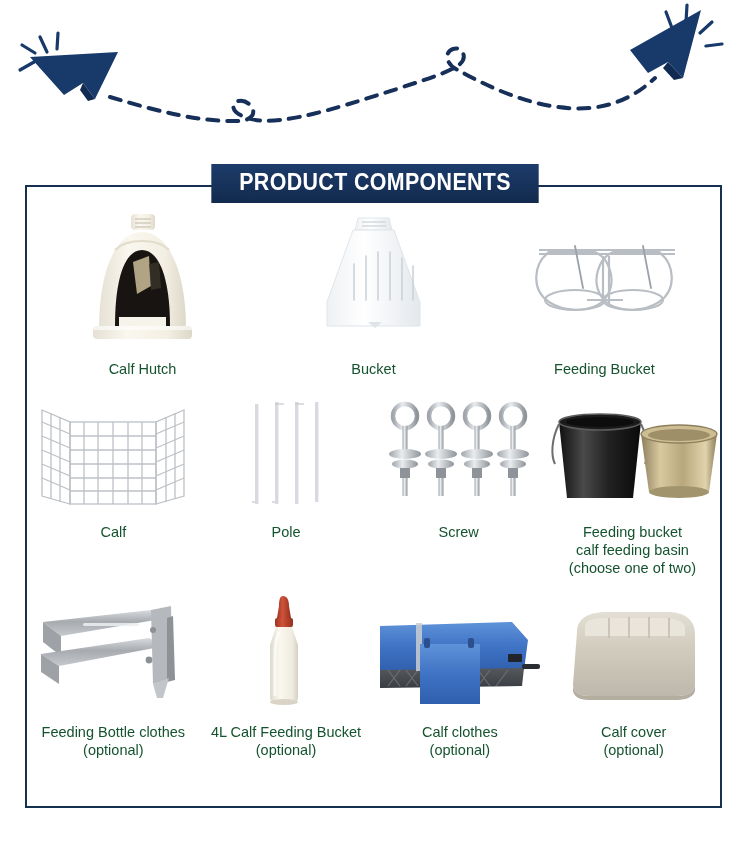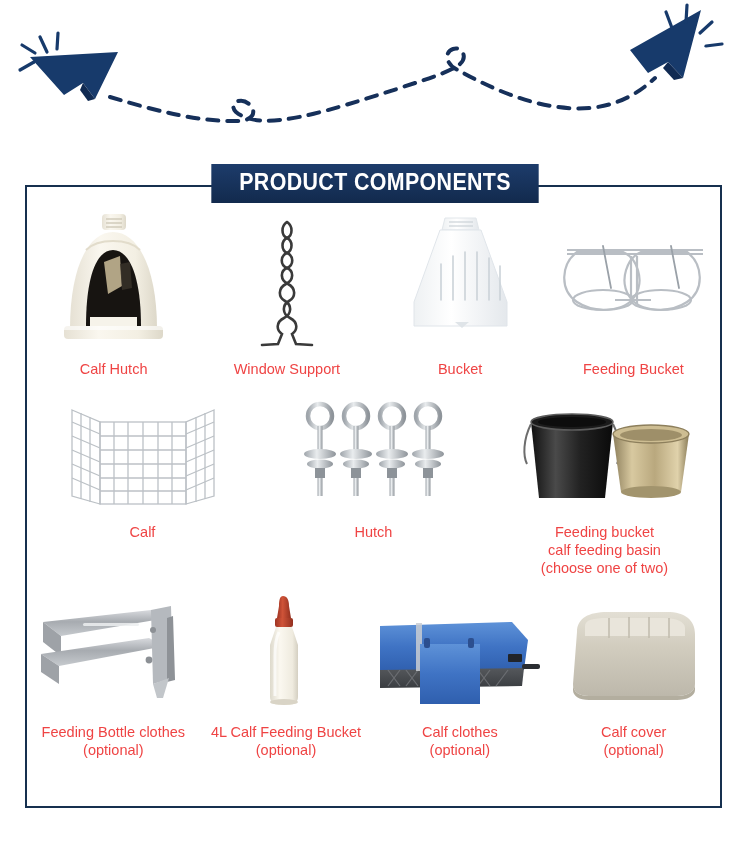--- a/index.html
+++ b/index.html
@@ -58,21 +58,21 @@
     display:flex;flex-direction:column;
     align-items:center;justify-content:flex-start;
   }
   .art{
     display:flex;align-items:flex-end;justify-content:center;
     width:100%;
   }
   .art svg{display:block;}
   .caption{
     text-align:center;
-    color:#ef4444;
+    color:#14532d;
     font-size:14.5px;
     line-height:1.25;
     margin-top:6px;
     white-space:pre-line;
     font-family:"Liberation Sans", sans-serif;
   }
   .r1 .art{height:150px;}
   .r2 .art{height:125px;}
   .r3 .art{height:125px;}
   .r1{margin-top:4px;}
@@ -151,37 +151,20 @@
             <path d="M74,60 L84,58 L86,84 L76,86 Z" fill="#3a332a" opacity=".8"></path>
             <rect x="44" y="113" width="47" height="10" fill="#f6f3ea"></rect>
             <rect x="18" y="122" width="99" height="13" rx="4" fill="url(#hutchG)"></rect>
             <rect x="18" y="122" width="99" height="4" fill="#ffffff" opacity=".6"></rect>
             <path d="M40,46 C52,34 82,34 94,46" fill="none" stroke="#e2dccb" stroke-width="2"></path>
           </svg>
         </div>
         <div class="caption">Calf Hutch</div>
       </div>
 
-      <div class="cell">
-        <div class="art">
-          <svg width="110" height="150" viewBox="0 0 110 150">
-            <g fill="none" stroke="#3a3a3a" stroke-width="2.6" stroke-linecap="round">
-              <path d="M55,18 C49,22 49,31 55,34 C61,37 61,46 55,49
-                       C48,52 48,61 55,64 C62,67 62,76 54,80
-                       C46,84 46,93 53,97 C60,101 60,110 52,114
-                       C44,118 44,126 50,130 L46,140 L30,141"></path>
-              <path d="M55,18 C61,22 61,31 55,34 C49,37 49,46 55,49
-                       C62,52 62,61 55,64 C48,67 48,76 56,80
-                       C64,84 64,93 57,97 C50,101 50,110 58,114
-                       C66,118 66,126 60,130 L64,140 L80,141"></path>
-            </g>
-          </svg>
-        </div>
-        <div class="caption">Window Support</div>
-      </div>
 
       <div class="cell">
         <div class="art">
           <svg width="135" height="150" viewBox="0 0 135 150">
             <defs>
               <linearGradient id="winG" x1="0" y1="0" x2="1" y2="0">
                 <stop offset="0" stop-color="#eef1f3"></stop>
                   <stop offset=".4" stop-color="#ffffff"></stop>
                 <stop offset="1" stop-color="#e4e8ec"></stop>
               </linearGradient>
@@ -269,20 +252,39 @@
                 <line x1="147" y1="21" x2="147" y2="107"></line>
                   <line x1="138" y1="25" x2="138" y2="110"></line>
               </g>
               <line x1="42" y1="72" x2="42" y2="72"></line>
             </g>
           </svg>
         </div>
         <div class="caption">Calf</div>
       </div>
 
+      <div class="cell">
+        <div class="art">
+          <svg width="110" height="125" viewBox="0 0 110 125">
+            <g fill="#d7dade">
+              <rect x="24" y="12" width="3.4" height="100"></rect>
+              <rect x="44" y="10" width="3.4" height="102"></rect>
+              <rect x="64" y="10" width="3.4" height="102"></rect>
+              <rect x="84" y="10" width="3.4" height="100"></rect>
+            </g>
+            <g stroke="#c3c7cc" stroke-width="1.2" fill="none">
+              <path d="M44,12 h9"></path>
+                <path d="M64,12 h9"></path>
+              <path d="M24,110 h-3"></path>
+                <path d="M44,110 h-3"></path>
+            </g>
+          </svg>
+        </div>
+        <div class="caption">Pole</div>
+      </div>
 
       <div class="cell">
         <div class="art">
           <svg width="160" height="125" viewBox="0 0 160 125">
             <defs>
               <linearGradient id="mtl" x1="0" y1="0" x2="1" y2="0">
                 <stop offset="0" stop-color="#9fa5ab"></stop>
                   <stop offset=".4" stop-color="#e9ecee"></stop>
                 <stop offset="1" stop-color="#8e949a"></stop>
               </linearGradient>
@@ -316,21 +318,21 @@
                 <circle cx="18" cy="24" r="12" fill="none" stroke="url(#mtl)" stroke-width="4.5"></circle>
                 <rect x="15.5" y="34" width="5" height="26" fill="url(#mtl)"></rect>
                 <ellipse cx="18" cy="62" rx="16" ry="5" fill="url(#mtl)"></ellipse>
                 <ellipse cx="18" cy="72" rx="13" ry="4.5" fill="url(#mtl)"></ellipse>
                 <rect x="13" y="76" width="10" height="10" fill="#8d9399"></rect>
                 <rect x="15.5" y="86" width="5" height="18" fill="url(#mtl)"></rect>
               </g>
             </g>
           </svg>
         </div>
-        <div class="caption">Hutch</div>
+        <div class="caption">Screw</div>
       </div>
 
       <div class="cell">
         <div class="art">
           <svg width="175" height="125" viewBox="0 0 175 125">
             <defs>
               <linearGradient id="blk" x1="0" y1="0" x2="1" y2="0">
                 <stop offset="0" stop-color="#101010"></stop>
                   <stop offset=".3" stop-color="#4a4a4a"></stop>
                 <stop offset=".6" stop-color="#222222"></stop>

